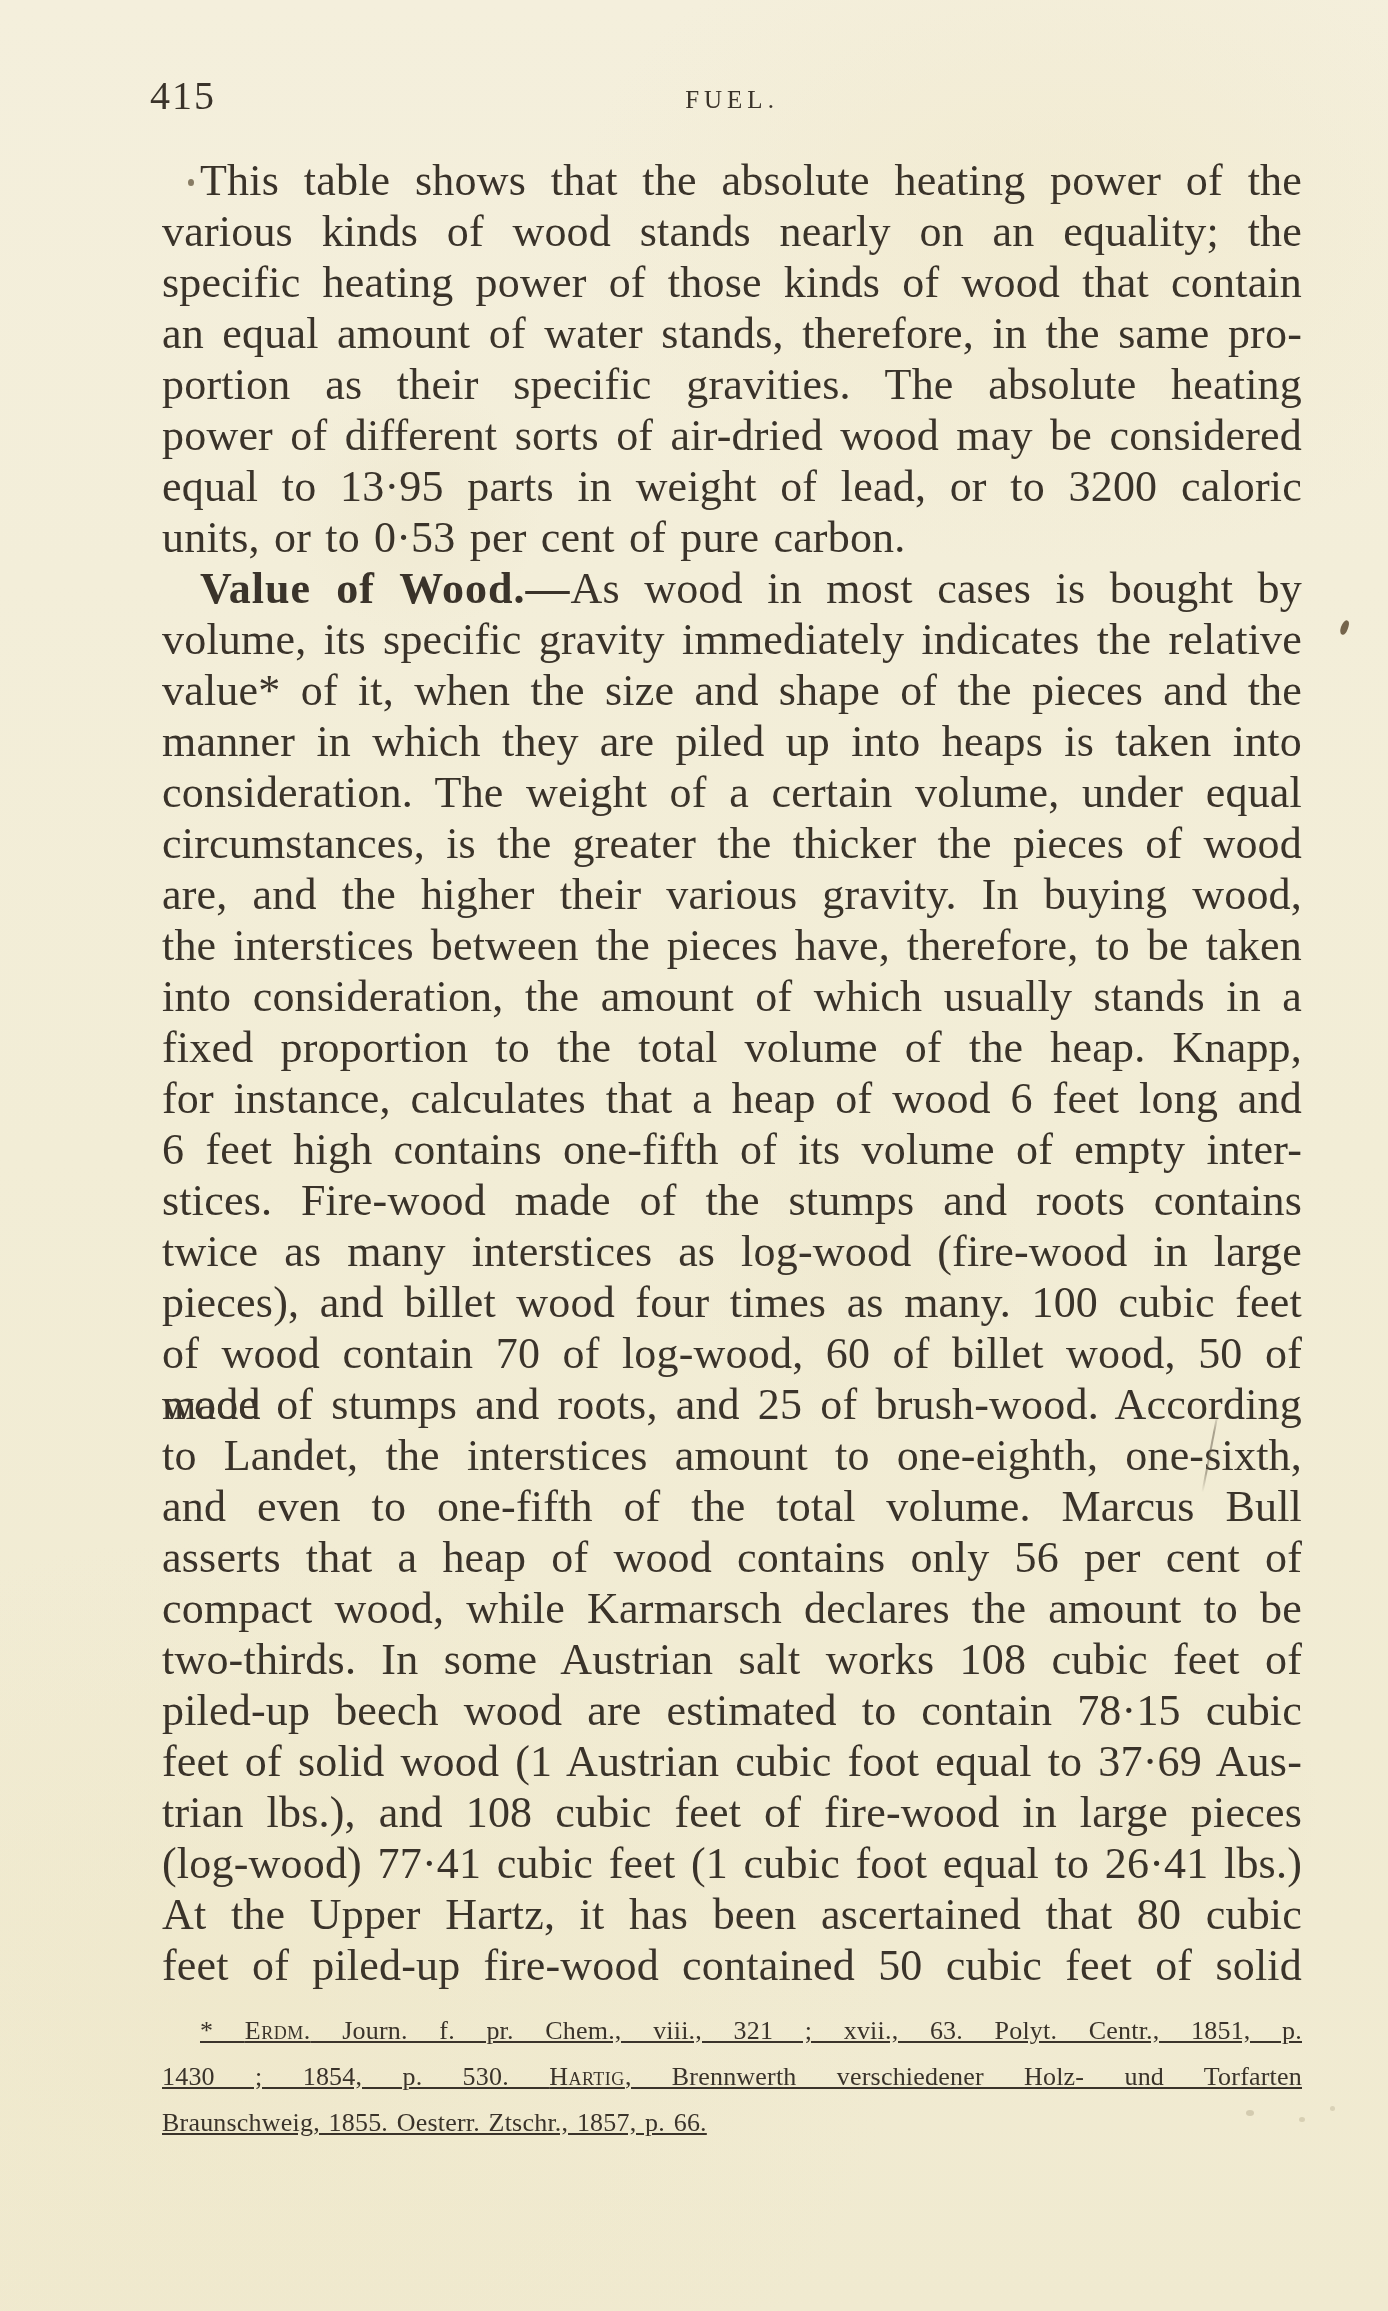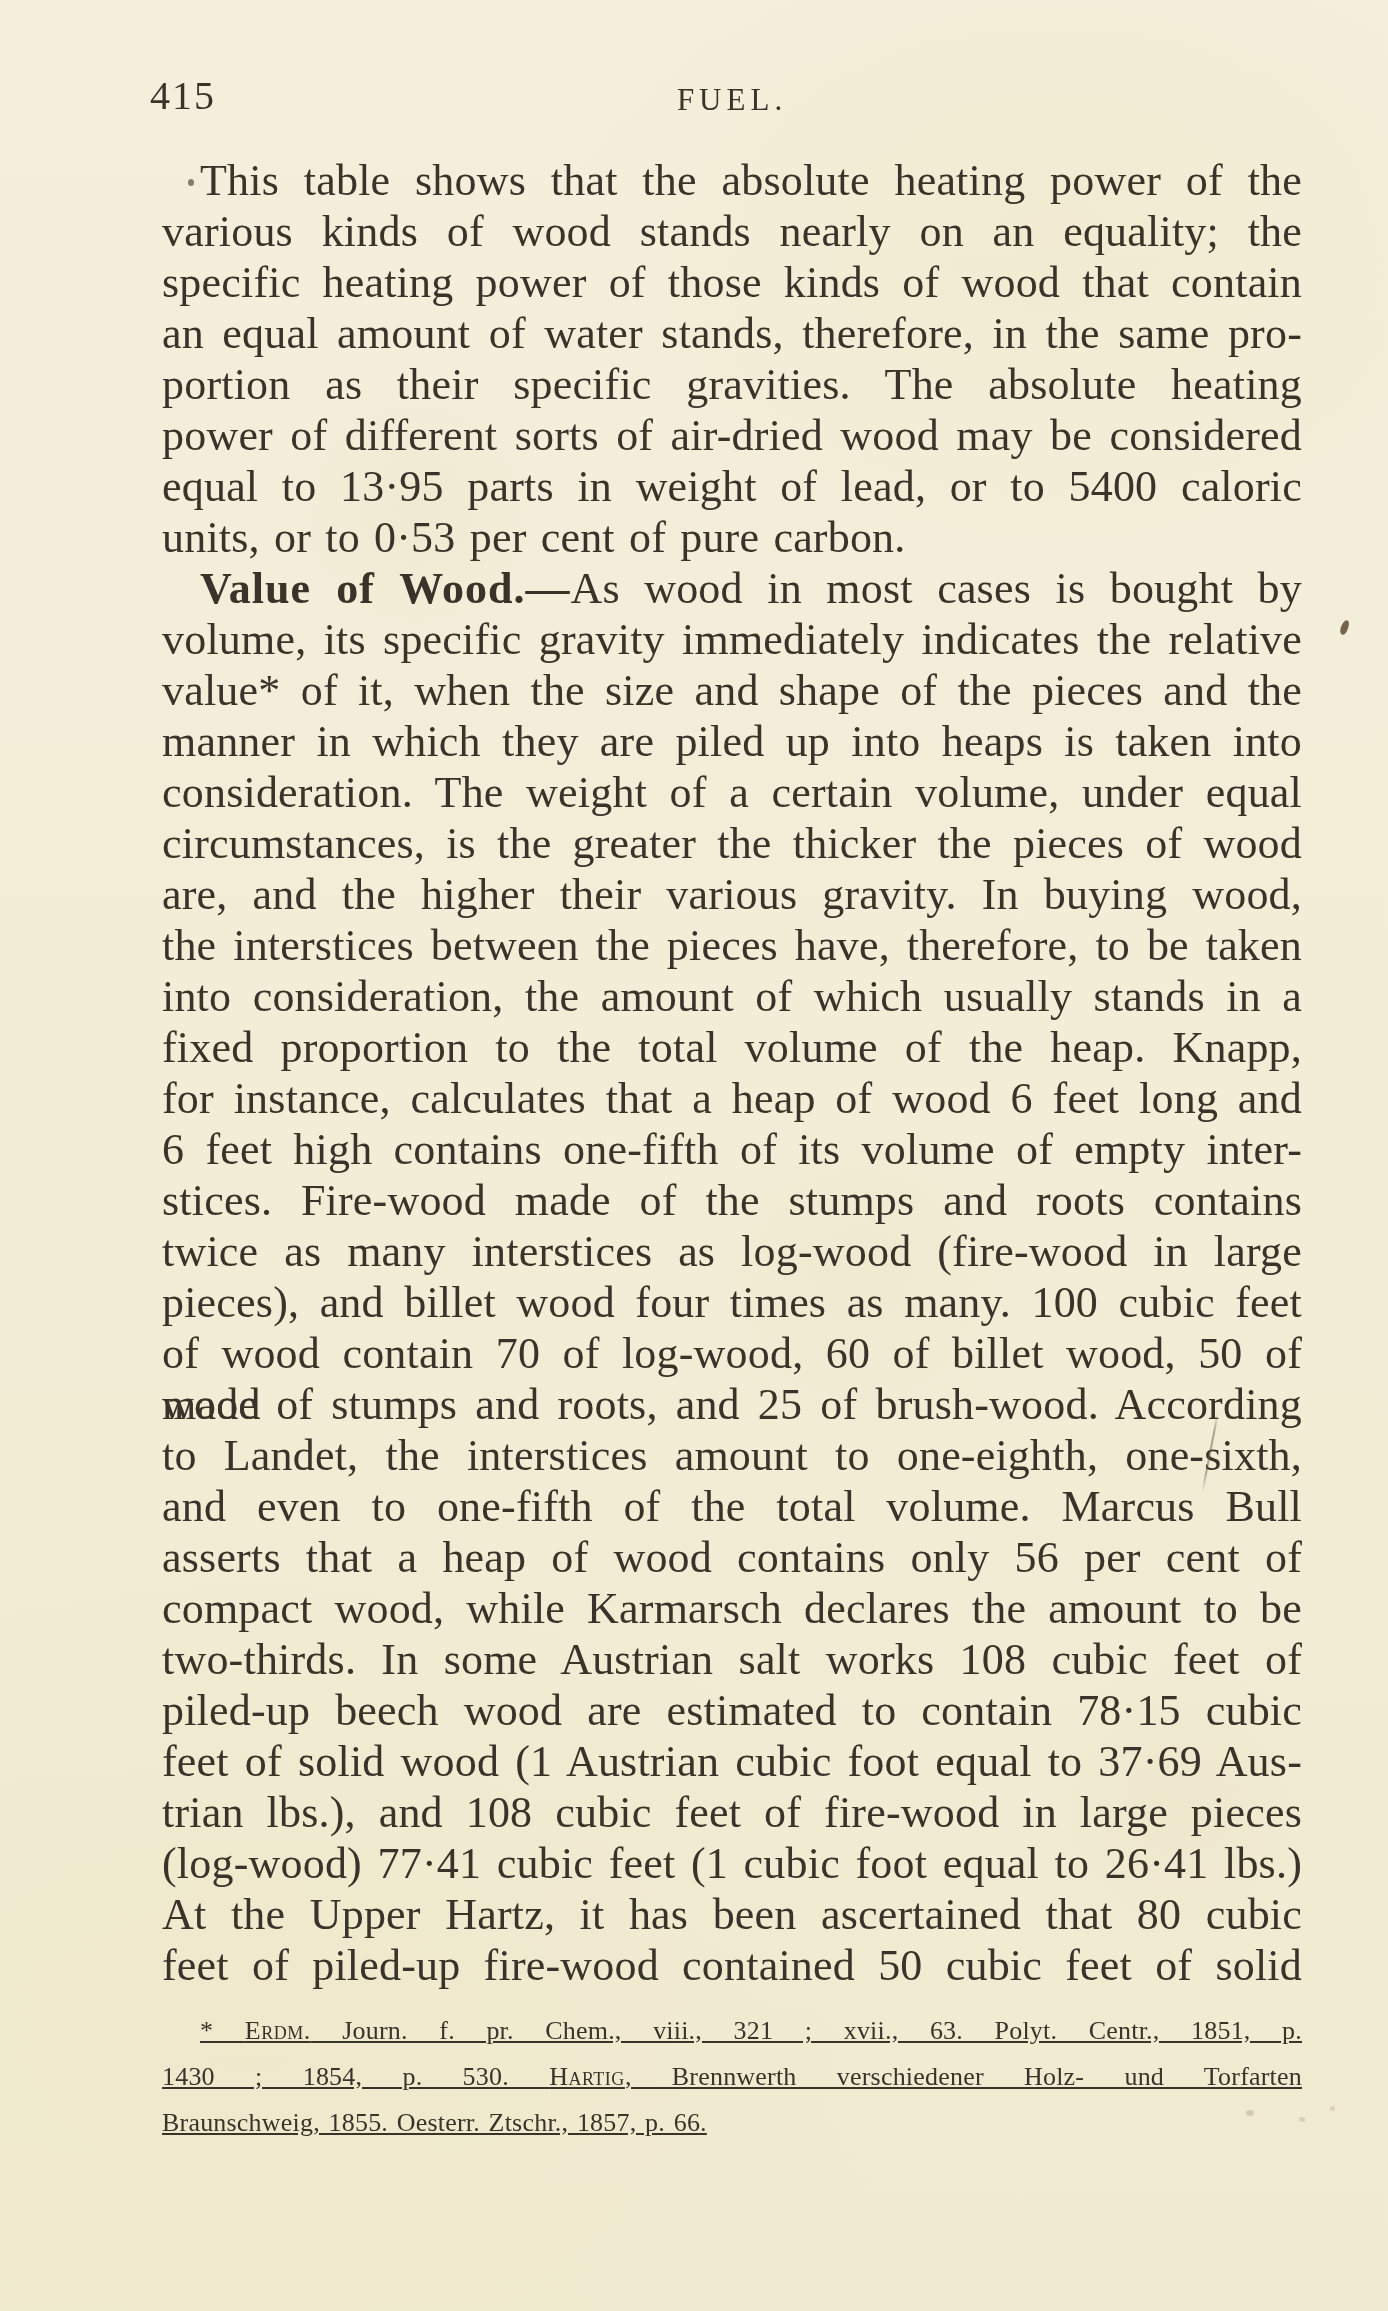--- a/index.html
+++ b/index.html
@@ -24,21 +24,21 @@
       radial-gradient(circle 240px at 62% 55%, rgba(224,213,178,0.14), transparent 70%),
       radial-gradient(circle 200px at 85% 78%, rgba(221,209,170,0.16), transparent 70%);
     pointer-events: none;
   }
   .pagenum {
     position: absolute; left: 150px; top: 76px;
     font-size: 40px; line-height: 40px; letter-spacing: 2px;
   }
   .runhead {
     position: absolute; left: 162px; top: 84px; width: 1140px;
-    text-align: center; font-size: 31px; line-height: 31px; letter-spacing: 5px;
+    text-align: center; font-size: 25px; line-height: 31px; letter-spacing: 5px;
   }
   #body-text {
     position: absolute; left: 162px; top: 155px; width: 1140px;
     font-size: 44px; letter-spacing: 0.2px; word-spacing: 3px;
   }
   .bline {
     height: 51px; line-height: 51px;
     text-align: justify; text-align-last: justify;
   }
   #footnote {
@@ -82,21 +82,21 @@
   <span class="pagenum">415</span>
   <div class="runhead">FUEL.</div>
 
   <div id="body-text">
       <div class="bline indent"><span>This table shows that the absolute heating power of the</span></div>
       <div class="bline"><span>various kinds of wood stands nearly on an equality; the</span></div>
       <div class="bline"><span>specific heating power of those kinds of wood that contain</span></div>
       <div class="bline"><span>an equal amount of water stands, therefore, in the same pro-</span></div>
       <div class="bline"><span>portion as their specific gravities.  The absolute heating</span></div>
       <div class="bline"><span>power of different sorts of air-dried wood may be considered</span></div>
-      <div class="bline"><span>equal to 13·95 parts in weight of lead, or to 5400 caloric</span></div>
+      <div class="bline"><span>equal to 13·95 parts in weight of lead, or to 3200 caloric</span></div>
       <div class="bline nojust"><span>units, or to 0·53 per cent of pure carbon.</span></div>
       <div class="bline indent"><span class="bold-lead">Value of Wood.—</span><span>As wood in most cases is bought by</span></div>
       <div class="bline"><span>volume, its specific gravity immediately indicates the relative</span></div>
       <div class="bline"><span>value* of it, when the size and shape of the pieces and the</span></div>
       <div class="bline"><span>manner in which they are piled up into heaps is taken into</span></div>
       <div class="bline"><span>consideration.  The weight of a certain volume, under equal</span></div>
       <div class="bline"><span>circumstances, is the greater the thicker the pieces of wood</span></div>
       <div class="bline"><span>are, and the higher their various gravity.  In buying wood,</span></div>
       <div class="bline"><span>the interstices between the pieces have, therefore, to be taken</span></div>
       <div class="bline"><span>into consideration, the amount of which usually stands in a</span></div>

